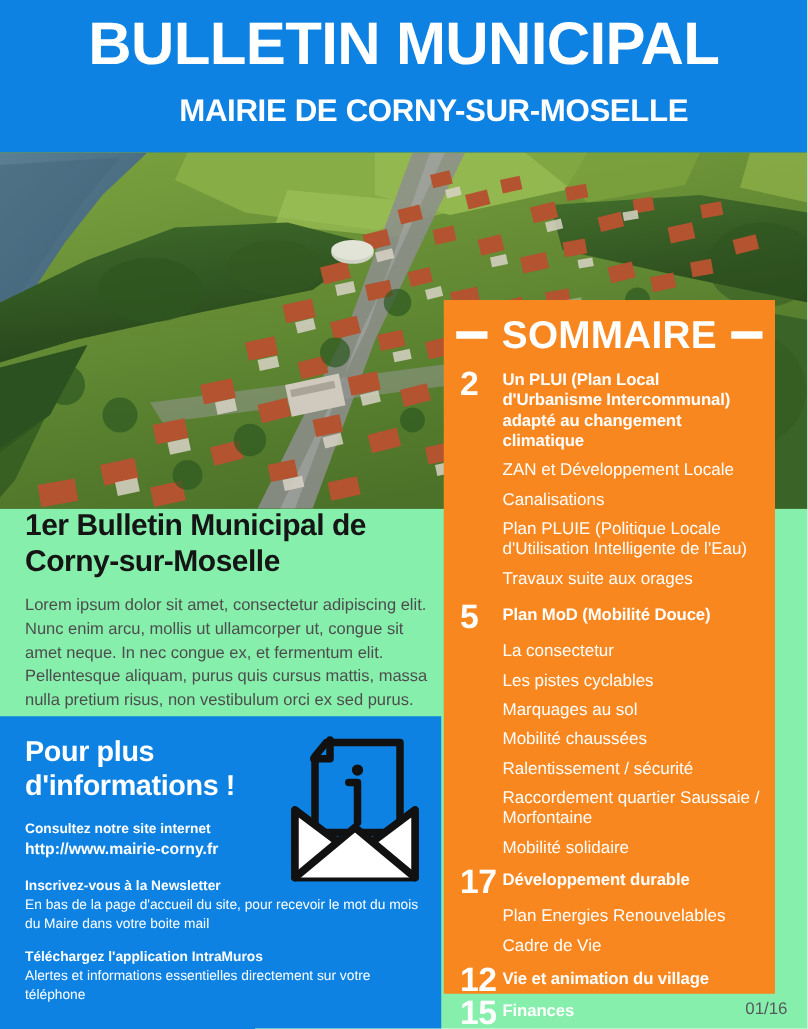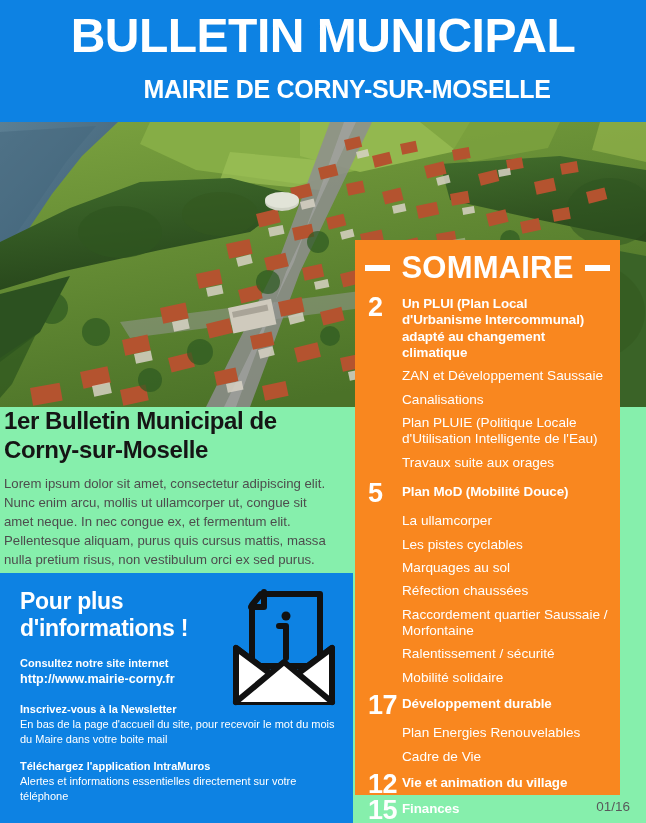--- a/index.html
+++ b/index.html
@@ -56,21 +56,21 @@
     width: 646px;
     height: 285px;
     overflow: hidden;
     background: #3f6b2c;
   }
   .photo svg { display: block; width: 646px; height: 285px; }
 
   
   .intro {
     position: absolute;
-    left: 4px; top: 407px;
+    left: 20px; top: 407px;
     width: 322px;
   }
   .intro-title {
     font-size: 24px;
     font-weight: 700;
     color: #151515;
     line-height: 1.2;
     letter-spacing: -0.4px;
   }
   .intro-body {
@@ -406,36 +406,36 @@
       <span class="sommaire-title">SOMMAIRE</span>
       <span class="dash"></span>
     </div>
 
     <div class="toc">
 
       <div class="toc-entry">
         <div class="toc-num">2</div>
         <div class="toc-main">Un PLUI (Plan Local d'Urbanisme Intercommunal) adapté au changement climatique</div>
       </div>
-      <div class="toc-sub">ZAN et Développement Saussaie</div>
+      <div class="toc-sub">ZAN et Développement Locale</div>
       <div class="toc-sub">Canalisations</div>
       <div class="toc-sub">Plan PLUIE (Politique Locale d'Utilisation Intelligente de l'Eau)</div>
       <div class="toc-sub">Travaux suite aux orages</div>
       <div class="toc-gap-m"></div>
 
       <div class="toc-entry compact">
         <div class="toc-num">5</div>
         <div class="toc-main">Plan MoD (Mobilité Douce)</div>
       </div>
-      <div class="toc-sub">La ullamcorper</div>
+      <div class="toc-sub">La consectetur</div>
       <div class="toc-sub">Les pistes cyclables</div>
       <div class="toc-sub">Marquages au sol</div>
-      <div class="toc-sub">Réfection chaussées</div>
+      <div class="toc-sub">Mobilité chaussées</div>
+      <div class="toc-sub">Ralentissement / sécurité</div>
       <div class="toc-sub">Raccordement quartier Saussaie / Morfontaine</div>
-      <div class="toc-sub">Ralentissement / sécurité</div>
       <div class="toc-sub">Mobilité solidaire</div>
       <div class="toc-gap-s"></div>
 
       <div class="toc-entry compact">
         <div class="toc-num">17</div>
         <div class="toc-main">Développement durable</div>
       </div>
       <div class="toc-sub">Plan Energies Renouvelables</div>
       <div class="toc-sub">Cadre de Vie</div>
       <div class="toc-gap-s"></div>

